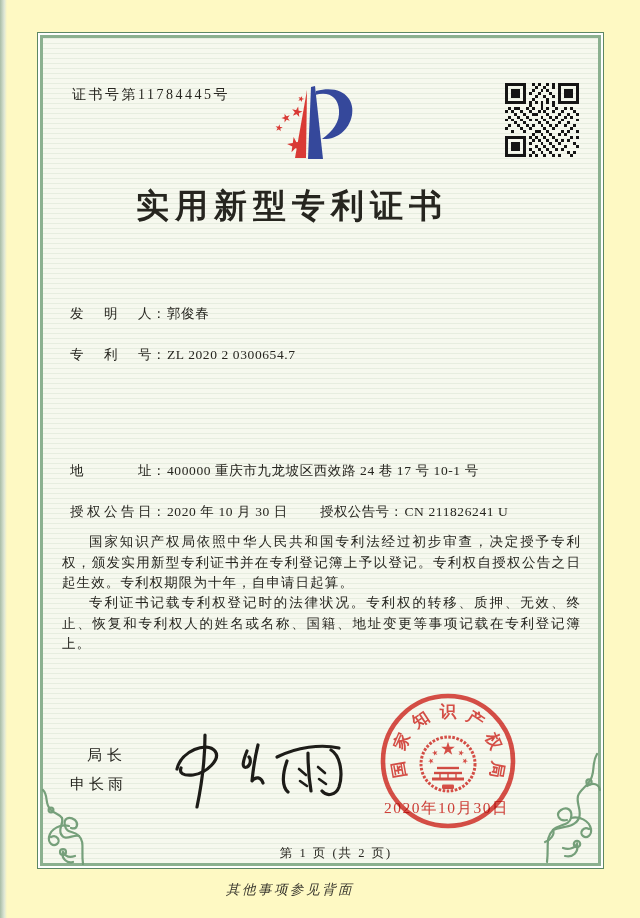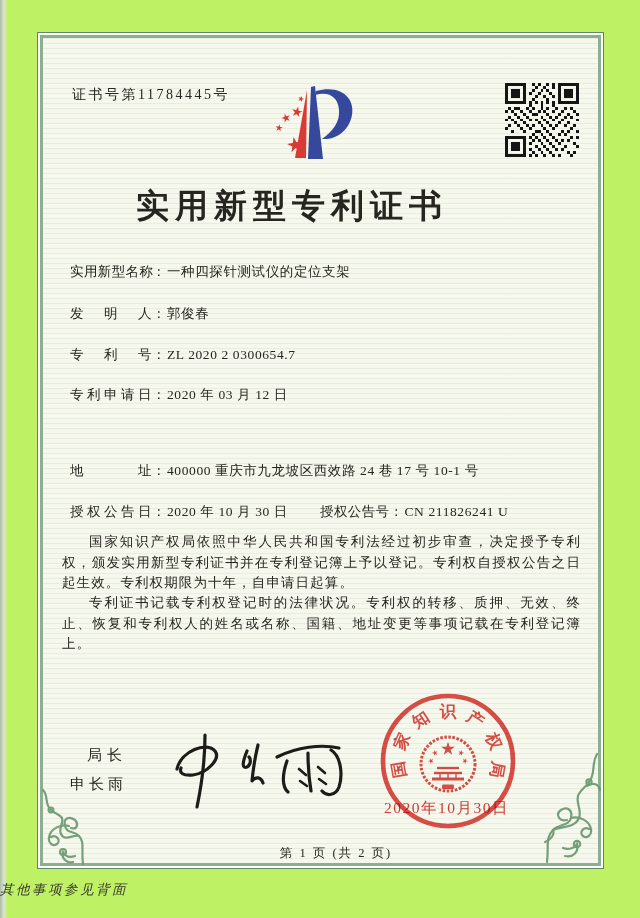--- a/index.html
+++ b/index.html
@@ -1,21 +1,21 @@
 <!DOCTYPE html>
 <html><head>
 <meta charset="utf-8">
 <style>
   html,body{margin:0;padding:0;}
   body{
     width:640px;height:918px;position:relative;background:#ffffff;
     font-family:"Liberation Serif","DejaVu Serif",serif;color:#26251f;
     overflow:hidden;
   }
-  .page{position:absolute;inset:0;background:#bef264;padding-left:12px;}
+  .page{position:absolute;inset:0;background:#fef9c3;padding-left:12px;}
   .scan-edge{position:absolute;left:0;top:0;width:7px;height:100%;
     background:linear-gradient(90deg,#a9bda6,#dde6d6 60%,rgba(255,255,255,0));}
   
   .frame{position:absolute;left:37px;top:32px;width:565px;height:835px;border:1px solid #5d8765;background:#fff;}
   .frame-inner{position:absolute;left:2px;top:2px;right:2px;bottom:2px;border:3px solid #8bb08f;
     background:repeating-linear-gradient(180deg,rgba(141,175,139,0.15) 0 1px,rgba(255,255,255,0) 1px 5px),#f6f8ee;}
   .abs{position:absolute;white-space:nowrap;}
   .cert-no{left:72px;top:86px;font-size:14px;letter-spacing:2.5px;}
   .title{left:0;width:584px;top:184px;text-align:center;font-size:33px;font-weight:700;letter-spacing:6px;white-space:nowrap;}
   .frow{position:absolute;left:70px;font-size:13.5px;white-space:nowrap;letter-spacing:0.4px;}
@@ -24,21 +24,21 @@
   .fvalue{letter-spacing:0.6px;}
   .fgroup2{position:absolute;left:250px;top:0;}
   .para{position:absolute;left:62px;width:519px;font-size:13.5px;line-height:20.5px;
     text-align:justify;text-indent:2em;letter-spacing:1.1px;white-space:normal;}
   .director-title{left:73px;top:746px;font-size:15px;letter-spacing:5px;margin-left:14px;}
   .director-name{left:70px;top:775px;font-size:15px;letter-spacing:4px;}
   .seal-wrap{left:377px;top:688px;width:143px;height:150px;mix-blend-mode:multiply;opacity:0.93;}
   .seal-date{left:384px;top:798px;font-size:15.5px;font-weight:400;color:#d8413c;
     letter-spacing:1.5px;mix-blend-mode:multiply;}
   .page-no{left:16px;width:640px;top:845px;text-align:center;font-size:12.5px;letter-spacing:2px;}
-  .back-note{left:0;width:580px;top:881px;font-size:13.5px;font-style:italic;letter-spacing:2.5px;color:#3a382f;}
+  .back-note{left:0;width:580px;top:881px;text-align:center;font-size:13.5px;font-style:italic;letter-spacing:2.5px;color:#3a382f;}
   .logo{left:253px;top:84px;}
   .qr{left:505px;top:83px;}
   .orn-br{left:543px;top:752px;}
   .orn-bl{left:39px;top:788px;transform:scaleX(-1);}
   svg{display:block;}
 </style>
 </head>
 <body>
 
 <div class="page">
@@ -72,31 +72,25 @@
   <div class="abs qr">
     <svg width="74" height="74" viewBox="0 0 25 25" shape-rendering="crispEdges" fill="#151515">
       <path fill-rule="evenodd" d="M0 0h7v7H0z M1 1h5v5H1z M18 0h7v7h-7z M19 1h5v5h-5z M0 18h7v7H0z M1 19h5v5H1z"></path>
       <path d="M2 2h3v3H2z M20 2h3v3h-3z M2 20h3v3H2z"></path>
       <path d="M9 0h1v1h-1z M11 0h1v1h-1z M14 0h1v1h-1z M16 0h1v1h-1z M10 1h1v1h-1z M13 1h1v1h-1z M16 1h1v1h-1z M9 2h1v1h-1z M12 2h1v1h-1z M14 2h1v1h-1z M8 3h1v1h-1z M11 3h1v1h-1z M15 3h1v1h-1z M10 4h1v1h-1z M13 4h1v1h-1z M16 4h1v1h-1z M9 5h1v1h-1z M14 5h1v1h-1z M8 6h1v1h-1z M10 6h1v1h-1z M12 6h1v1h-1z M14 6h1v1h-1z M16 6h1v1h-1z M8 7h1v1h-1z M12 7h1v1h-1z M16 7h1v1h-1z M1 8h1v1h-1z M3 8h2v1h-2z M7 8h1v1h-1z M9 8h1v1h-1z M12 8h1v1h-1z M14 8h1v1h-1z M17 8h1v1h-1z M20 8h1v1h-1z M22 8h1v1h-1z M0 9h1v1h-1z M2 9h1v1h-1z M5 9h1v1h-1z M8 9h1v1h-1z M11 9h1v1h-1z M13 9h1v1h-1z M16 9h1v1h-1z M19 9h1v1h-1z M23 9h1v1h-1z M3 10h1v1h-1z M6 10h1v1h-1z M9 10h2v1h-2z M14 10h1v1h-1z M18 10h1v1h-1z M21 10h1v1h-1z M24 10h1v1h-1z M1 11h1v1h-1z M4 11h1v1h-1z M7 11h1v1h-1z M12 11h1v1h-1z M15 11h1v1h-1z M17 11h1v1h-1z M20 11h1v1h-1z M22 11h1v1h-1z M0 12h1v1h-1z M2 12h1v1h-1z M5 12h1v1h-1z M8 12h1v1h-1z M10 12h1v1h-1z M13 12h1v1h-1z M16 12h1v1h-1z M19 12h1v1h-1z M24 12h1v1h-1z M3 13h1v1h-1z M6 13h1v1h-1z M11 13h1v1h-1z M14 13h1v1h-1z M18 13h1v1h-1z M21 13h1v1h-1z M1 14h1v1h-1z M4 14h1v1h-1z M7 14h1v1h-1z M9 14h1v1h-1z M12 14h1v1h-1z M15 14h1v1h-1z M17 14h1v1h-1z M20 14h1v1h-1z M23 14h1v1h-1z M0 15h1v1h-1z M5 15h1v1h-1z M8 15h1v1h-1z M13 15h1v1h-1z M16 15h1v1h-1z M22 15h1v1h-1z M2 16h1v1h-1z M6 16h1v1h-1z M10 16h2v1h-2z M14 16h1v1h-1z M19 16h1v1h-1z M21 16h1v1h-1z M24 16h1v1h-1z M9 17h1v1h-1z M12 17h1v1h-1z M15 17h1v1h-1z M18 17h1v1h-1z M20 17h1v1h-1z M8 18h1v1h-1z M10 18h1v1h-1z M13 18h1v1h-1z M16 18h1v1h-1z M22 18h1v1h-1z M24 18h1v1h-1z M9 19h1v1h-1z M11 19h1v1h-1z M14 19h1v1h-1z M17 19h1v1h-1z M19 19h1v1h-1z M21 19h1v1h-1z M8 20h1v1h-1z M12 20h1v1h-1z M15 20h1v1h-1z M18 20h1v1h-1z M23 20h1v1h-1z M10 21h1v1h-1z M13 21h1v1h-1z M16 21h1v1h-1z M20 21h1v1h-1z M24 21h1v1h-1z M8 22h1v1h-1z M11 22h1v1h-1z M14 22h1v1h-1z M17 22h1v1h-1z M19 22h1v1h-1z M9 23h1v1h-1z M12 23h1v1h-1z M15 23h1v1h-1z M21 23h1v1h-1z M23 23h1v1h-1z M8 24h1v1h-1z M10 24h1v1h-1z M13 24h1v1h-1z M16 24h1v1h-1z M18 24h1v1h-1z M22 24h1v1h-1z"></path>
     </svg>
   </div>
 
   <div class="abs title">实用新型专利证书</div>
 
-  <div class="frow" style="top:263px">
-    <span class="flabel">实用新型名称</span><span class="fcolon">：</span><span class="fvalue">一种四探针测试仪的定位支架</span>
-  </div>
   <div class="frow" style="top:305px">
     <span class="flabel">发　明　人</span><span class="fcolon">：</span><span class="fvalue">郭俊春</span>
   </div>
   <div class="frow" style="top:346px">
     <span class="flabel">专　利　号</span><span class="fcolon">：</span><span class="fvalue">ZL 2020 2 0300654.7</span>
-  </div>
-  <div class="frow" style="top:386px">
-    <span class="flabel">专利申请日</span><span class="fcolon">：</span><span class="fvalue">2020 年 03 月 12 日</span>
   </div>
   <div class="frow" style="top:462px">
     <span class="flabel">地　　　址</span><span class="fcolon">：</span><span class="fvalue">400000 重庆市九龙坡区西效路 24 巷 17 号 10-1 号</span>
   </div>
   <div class="frow" style="top:503px">
     <span class="flabel">授权公告日</span><span class="fcolon">：</span><span class="fvalue">2020 年 10 月 30 日</span>
     <span class="fgroup2">
       <span>授权公告号</span><span class="fcolon">：</span><span class="fvalue">CN 211826241 U</span>
     </span>
   </div>

